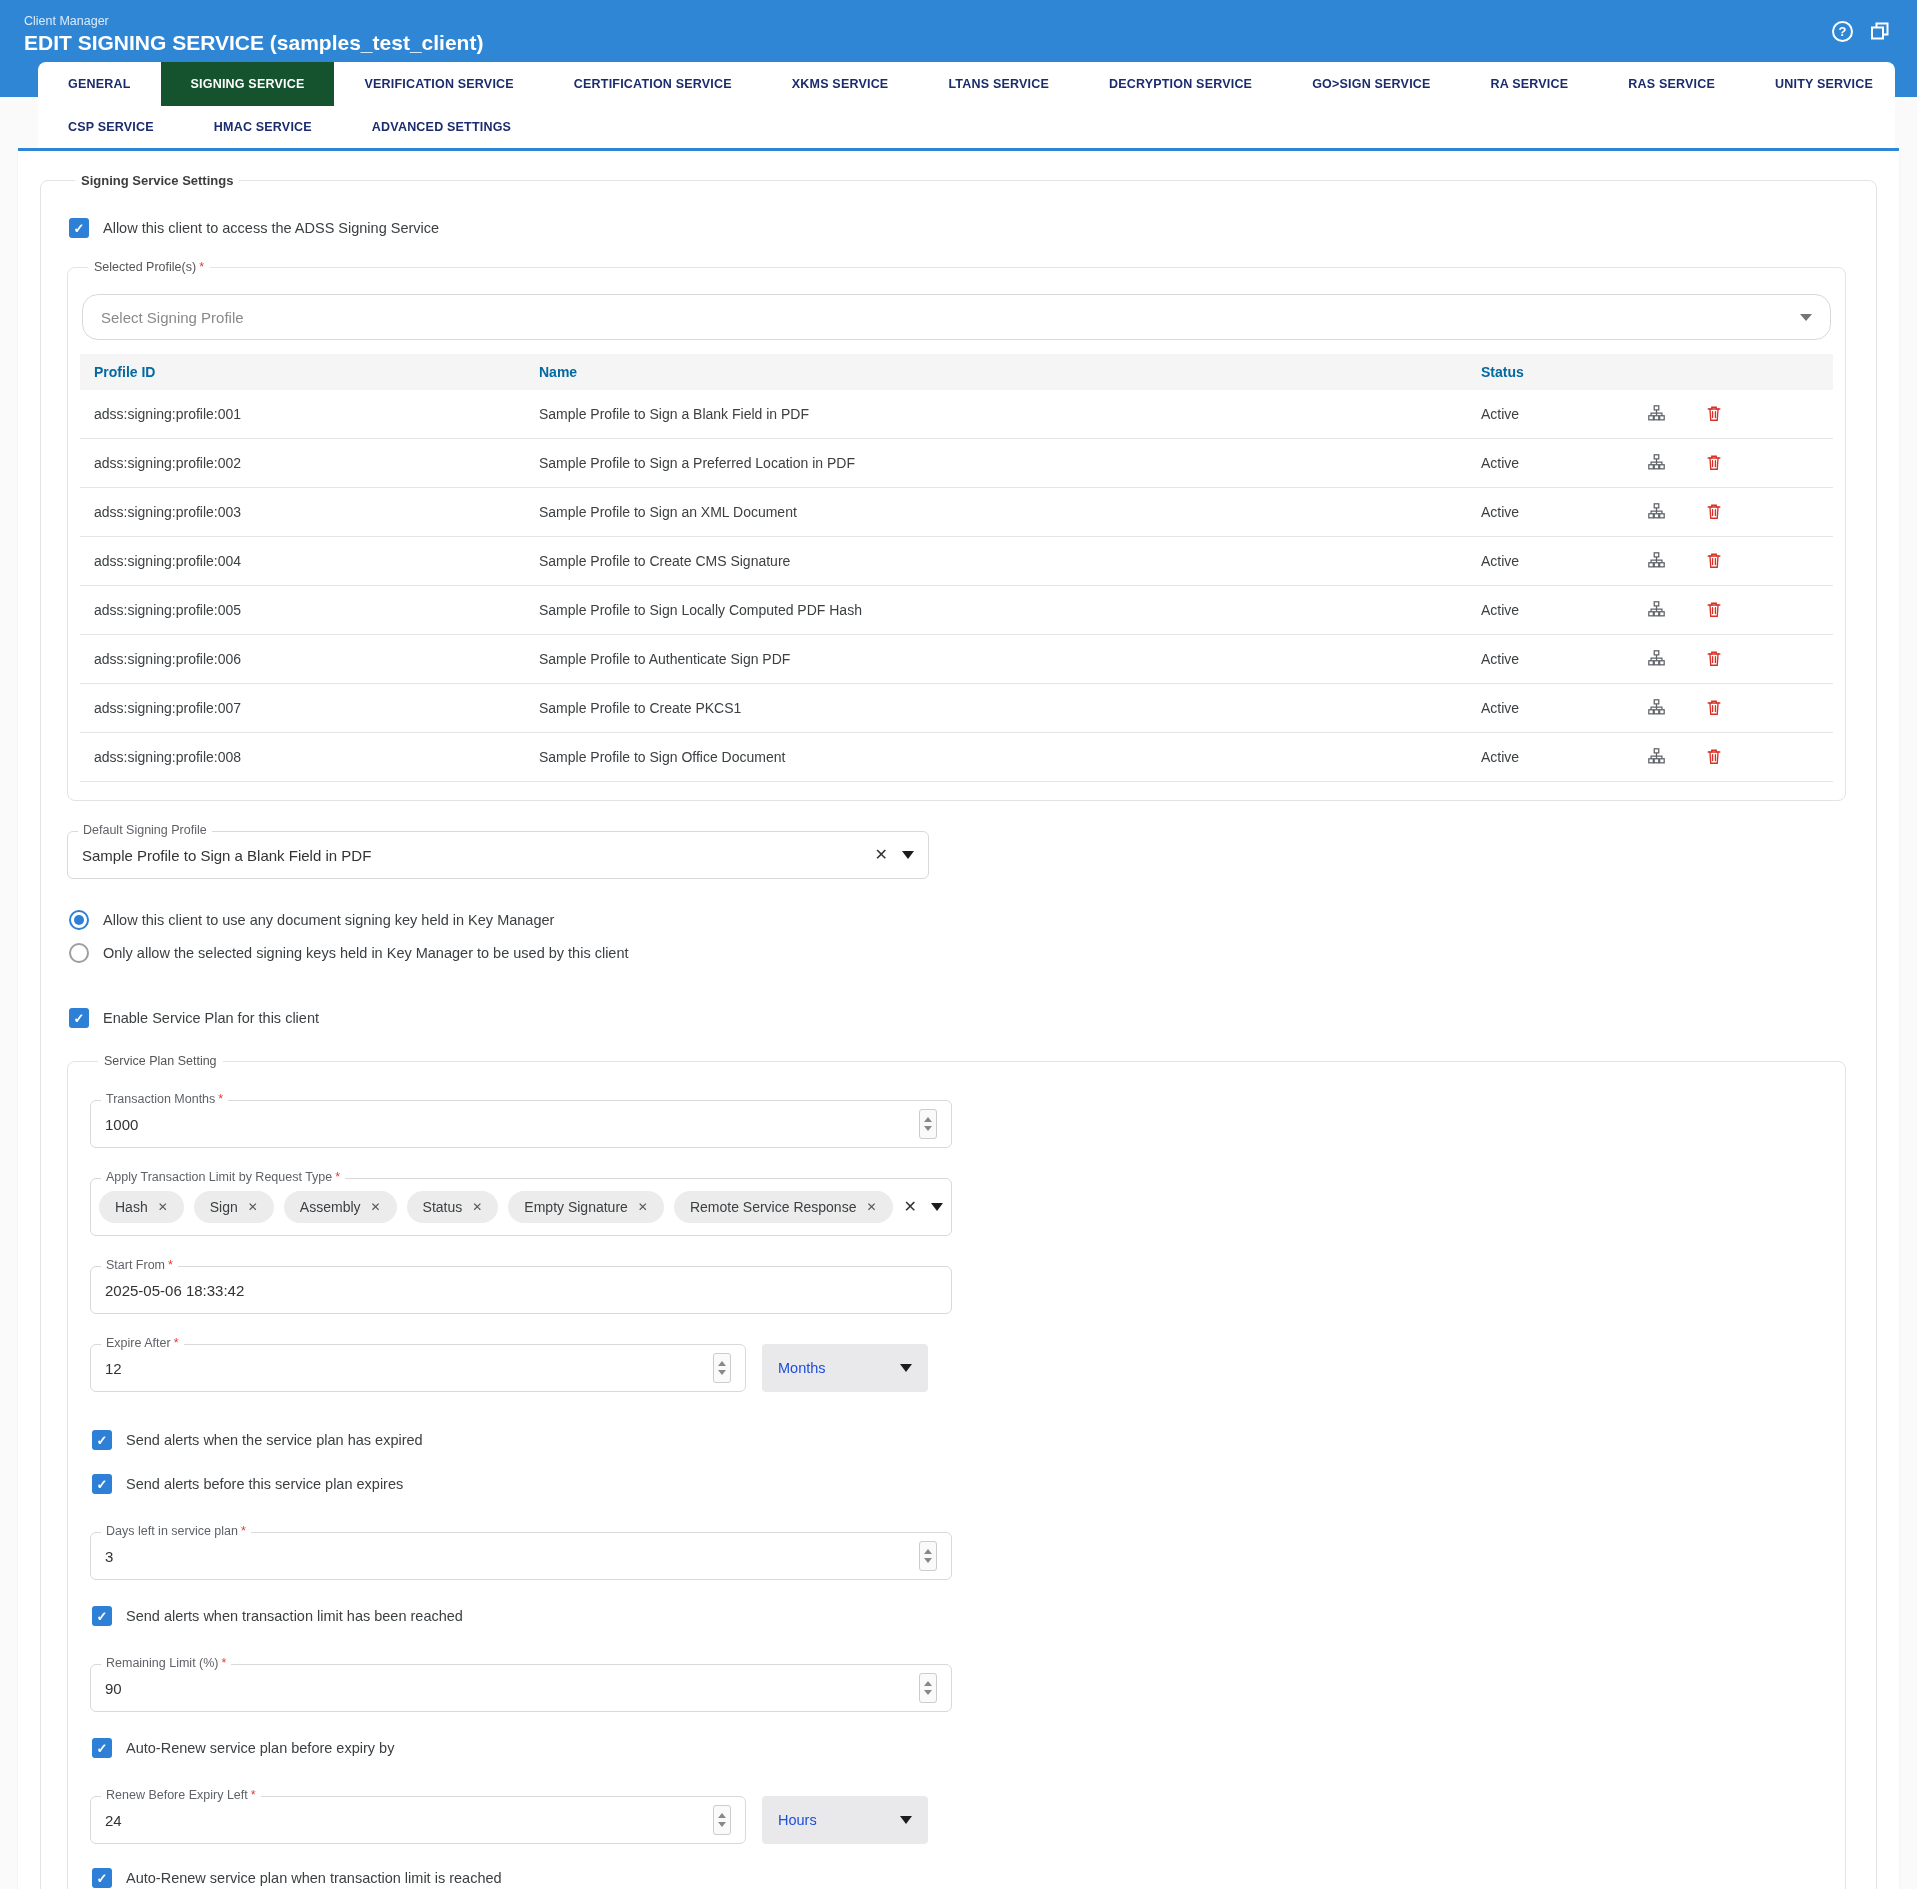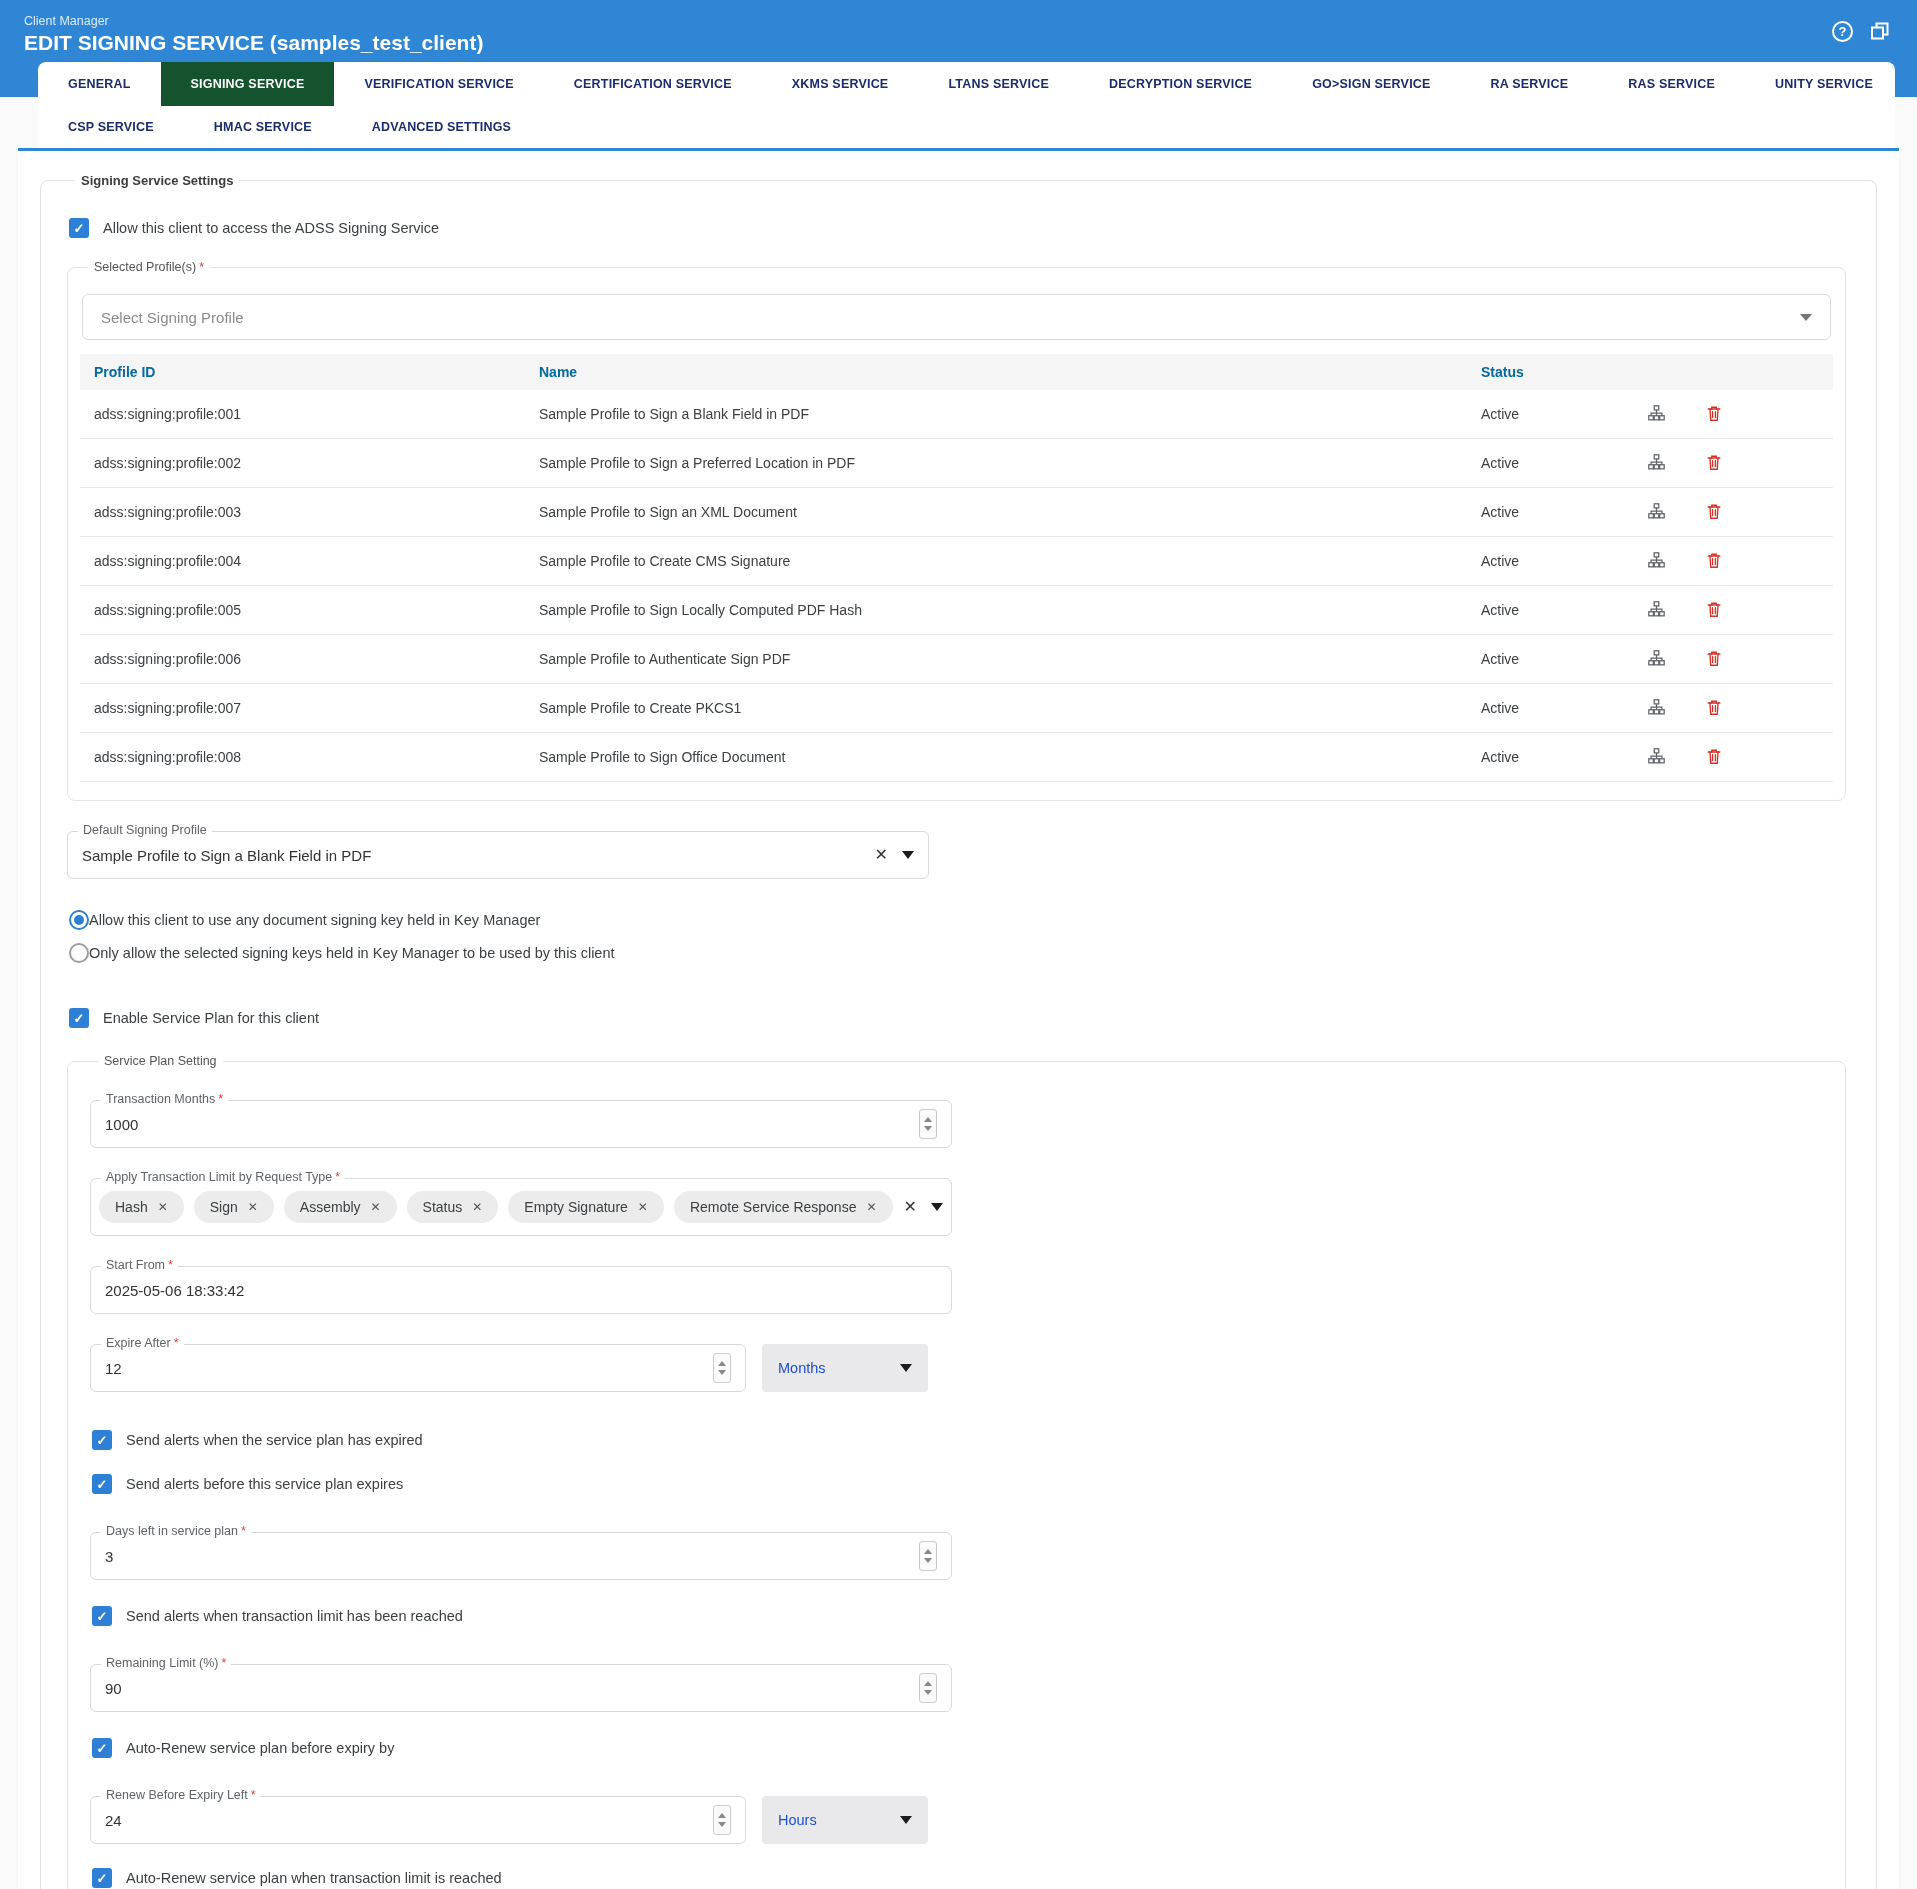--- a/index.html
+++ b/index.html
@@ -35,27 +35,27 @@
   .outer-fieldset { padding:16px 30px 22px 26px; }
   .inner-fieldset { margin-top:22px; padding:14px 12px 18px 12px; }
   .inner-fieldset legend { font-weight:400; color:#555; font-size:12.5px; }
   .req { color:#e53935; margin-left:3px; font-size:12.5px; }
 
   
   .check-row { display:flex; align-items:center; gap:14px; margin:14px 2px; }
   .checkbox { width:20px; height:20px; border-radius:3px; background:#2e7fd6; color:#fff; flex:0 0 20px;
     display:flex; align-items:center; justify-content:center; font-size:13px; font-weight:700; cursor:pointer; }
   .check-label { font-size:14.5px; color:#3c4043; }
-  .radio-row { display:flex; align-items:center; margin:13px 2px; }
+  .radio-row { display:flex; align-items:center; gap:14px; margin:13px 2px; }
   .radio { width:20px; height:20px; border-radius:50%; border:2px solid #9e9e9e; flex:0 0 20px; position:relative; cursor:pointer; }
   .radio.selected { border-color:#2e7fd6; }
   .radio.selected::after { content:""; position:absolute; inset:3px; border-radius:50%; background:#2e7fd6; }
 
   
-  .select-box { height:46px; border:1px solid #d9d9d9; border-radius:6px; display:flex; align-items:center;
+  .select-box { height:46px; border:1px solid #d9d9d9; border-radius:16px; display:flex; align-items:center;
     padding:0 18px; margin:6px 2px 0 2px; cursor:pointer; }
   .placeholder { color:#8a8a8a; font-size:15px; flex:1; }
   .caret-gray { width:0; height:0; border-left:6px solid transparent; border-right:6px solid transparent; border-top:7px solid #757575; }
   table { border-collapse:collapse; width:100%; margin-top:14px; font-size:14px; color:#3c4043; }
   thead th { background:#f5f5f5; text-align:left; font-size:14px; color:#0369a1; padding:10px 14px; font-weight:700; }
   tbody td { border-bottom:1px solid #e6e6e6; padding:12px 14px; }
   tbody tr td:first-child { width:445px; }
   .col-status { width:160px; }
   .col-icon { width:58px; text-align:center; }
   .col-pad { width:90px; }

